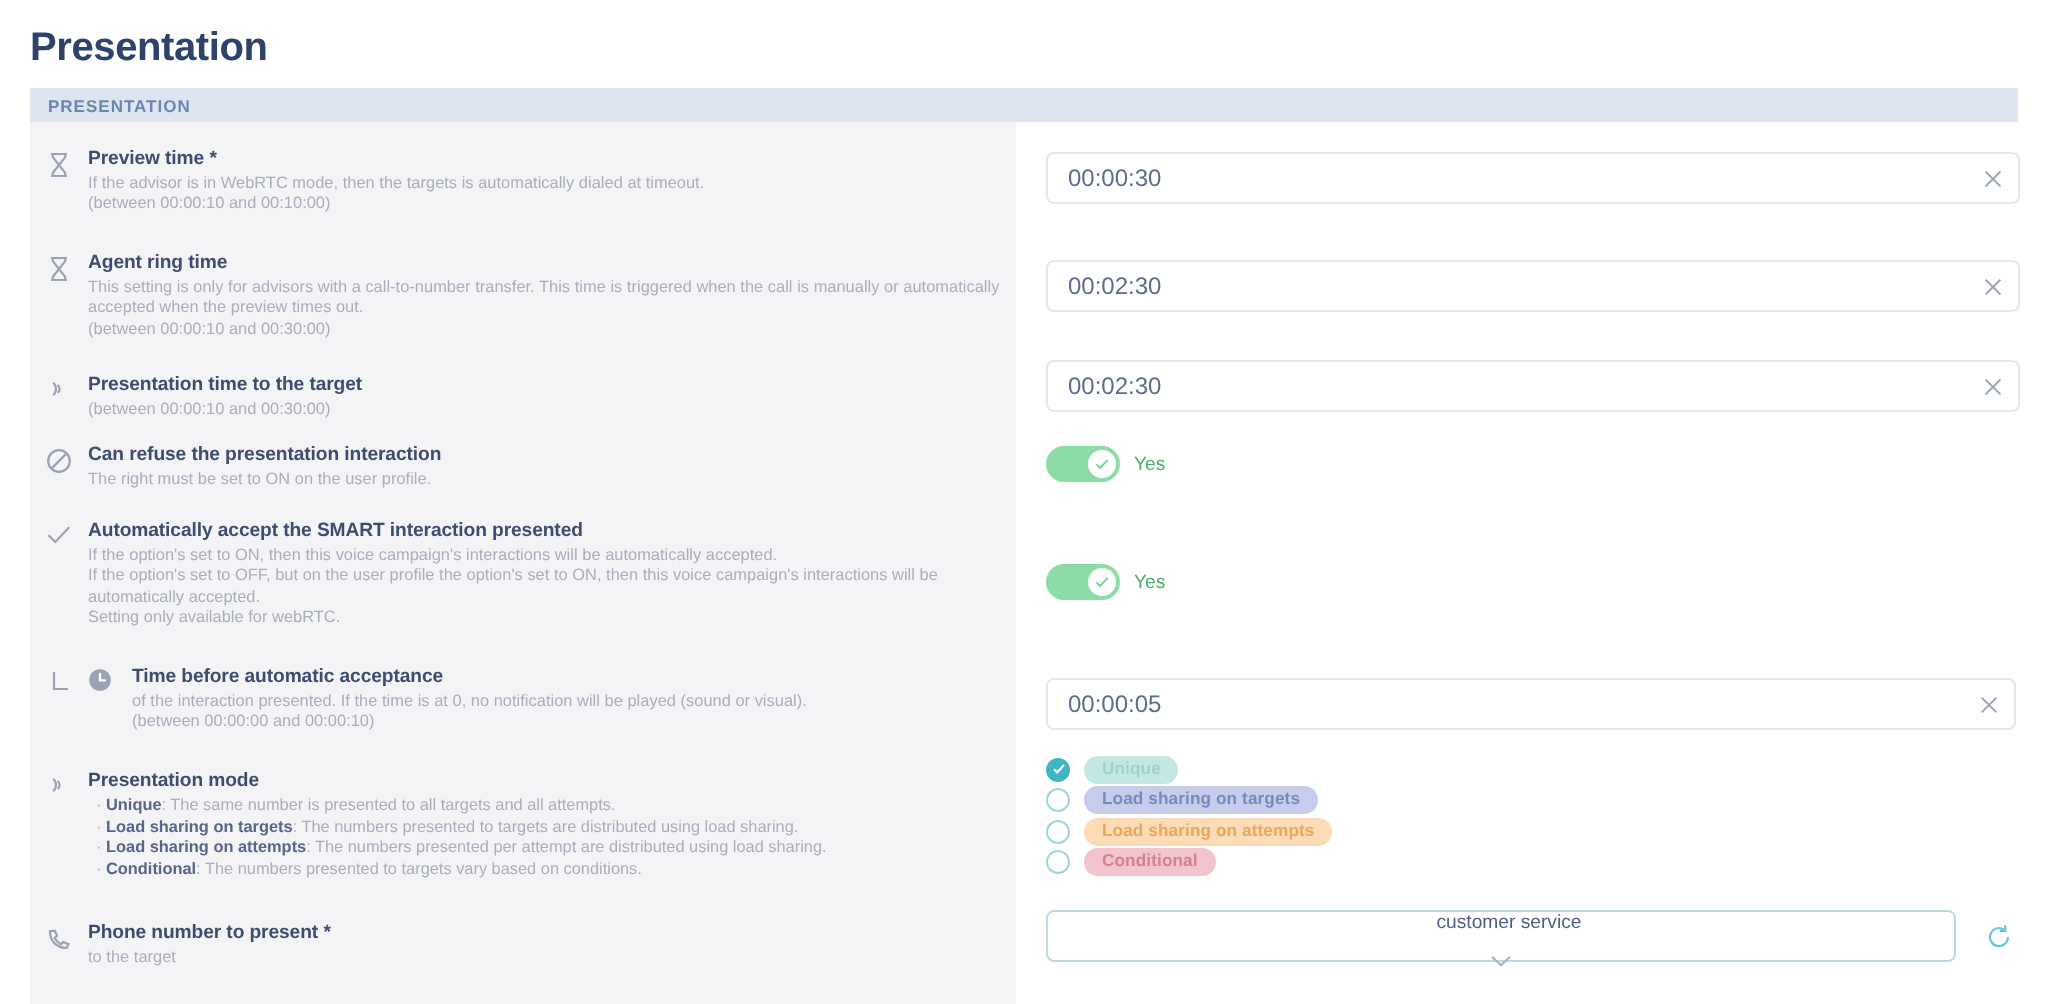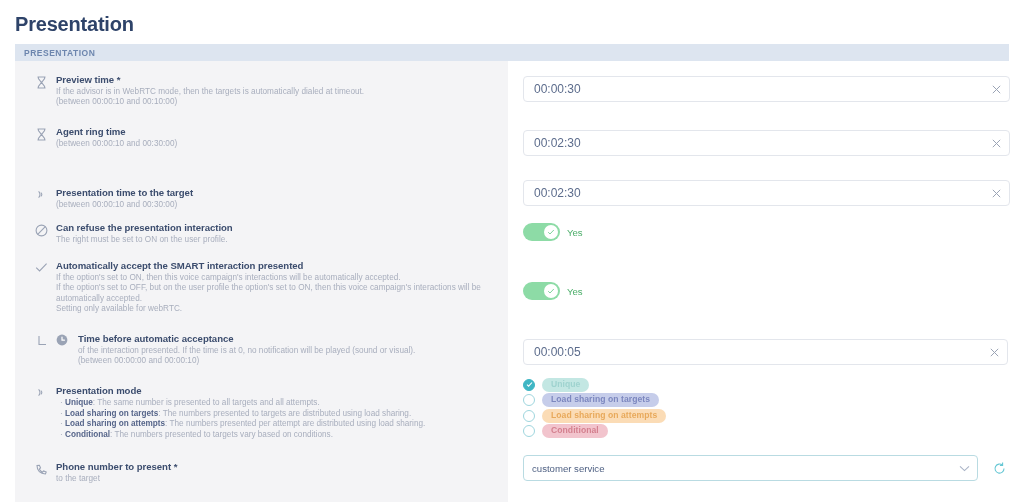--- a/index.html
+++ b/index.html
@@ -39,21 +39,21 @@
   .left-panel {
     position: absolute; left: 0; top: 0; width: 493px; height: 441px;
     background: #f4f4f6;
   }
   .right-panel {
     position: absolute; left: 493px; top: 0; width: 501px; height: 441px;
     background: #ffffff;
   }
 
   
-  .row { position: absolute; left: 12px; width: 493px; display: flex; }
+  .row { position: absolute; left: 0; width: 493px; display: flex; }
   .icon-col {
     width: 29px; flex: 0 0 29px;
     display: flex; justify-content: center;
     padding-top: 2px;
   }
   .text-col { flex: 1 1 auto; padding-right: 8px; }
 
   .lbl {
     font-size: 9.6px; font-weight: bold; color: #3c4d6e;
     line-height: 12px;
@@ -197,20 +197,21 @@
           <g class="ic-stroke">
             <path d="M1.5 1 h8 M1.5 12 h8"></path>
             <path d="M2.4 1 v1.6 L5.5 6.5 L8.6 2.6 V1"></path>
             <path d="M2.4 12 v-1.6 L5.5 6.5 L8.6 10.4 V12"></path>
           </g>
         </svg>
       </div>
       <div class="text-col">
         <div class="lbl"><span>Agent ring time</span><span class="req"></span></div>
         <div class="desc">
+          <span>This setting is only for advisors with a call-to-number transfer. This time is triggered when the call is manually or automatically accepted when the preview times out.</span>
           <span class="range">(between 00:00:10 and 00:30:00)</span>
         </div>
       </div>
     </div>
 
     <div class="row" style="top:126px;">
       <div class="icon-col">
         <svg class="ic" width="11" height="12" viewBox="0 0 11 12">
           <g class="ic-stroke">
             <path d="M2.6 2.4 a4.2 4.2 0 0 1 0 6.2"></path>
@@ -384,21 +385,21 @@
       <div class="radio-row">
         <div class="radio"></div>
         <div class="pill pill-lsa">Load sharing on attempts</div>
       </div>
       <div class="radio-row">
         <div class="radio"></div>
         <div class="pill pill-conditional">Conditional</div>
       </div>
     </div>
 
-    <div class="selectfield" style="left:508px; top:394px;">
+    <div class="selectfield" style="left:508px; top:394px;flex-direction:column;">
       <div class="val">customer service</div>
       <div class="chev">
         <svg class="ic" width="11" height="7" viewBox="0 0 11 7">
           <path d="M1 1.4 L5.5 5.6 L10 1.4" stroke="#a9b3c6" stroke-width="1.1" fill="none"></path>
         </svg>
       </div>
     </div>
     <div class="refresh-btn" style="left:975px; top:398px;">
       <svg class="ic" width="13" height="13" viewBox="0 0 13 13">
         <path d="M11 6.5 a4.5 4.5 0 1 1 -1.4 -3.2" stroke="#66c7d4" stroke-width="1.1" fill="none"></path>

